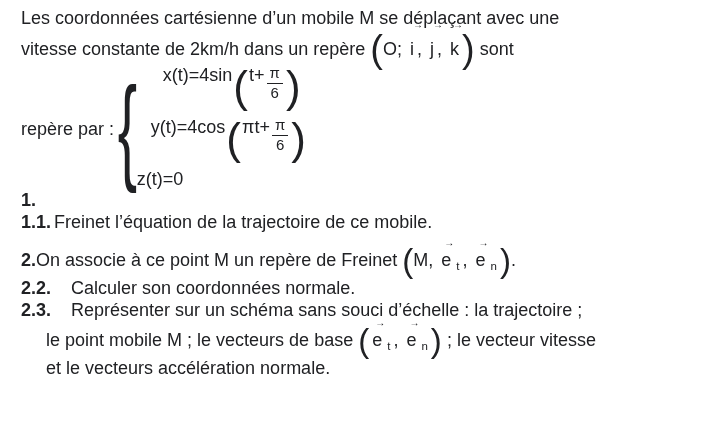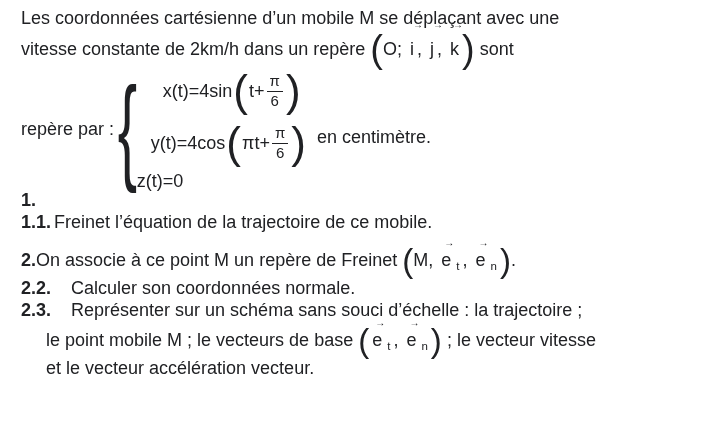--- a/index.html
+++ b/index.html
@@ -14,21 +14,21 @@
   .bp2{font-size:33px;line-height:0;font-weight:400;vertical-align:-6px;}
   .vec{position:relative;display:inline-block;margin:0 3px;}
   .vec .arr{position:absolute;top:-11px;left:3px;font-size:10px;line-height:1;}
   .sub{font-size:11.5px;vertical-align:-4px;margin:0 3px 0 2px;}
   
   .system{display:flex;align-items:center;height:128px;margin-top:-4px;margin-bottom:-4px;}
   .syslabel{align-self:center;white-space:nowrap;}
   .brace{font-size:116px;line-height:128px;height:128px;display:inline-block;
          transform:scaleX(.5);transform-origin:center;margin:0 -10px 0 -6px;}
   .eqs{display:flex;flex-direction:column;}
-  .eq{display:flex;align-items:center;white-space:nowrap;}
+  .eq{display:flex;white-space:nowrap;}
   .eqx{height:52px;padding-left:26px;}
   .eqy{height:52px;padding-left:14px;}
   .eqz{height:24px;}
   .mp{font-size:44px;line-height:1;margin:0 1px;}
   .frac{display:inline-flex;flex-direction:column;align-items:center;
         font-size:15px;line-height:1.1;margin:0 2px;}
   .fn{border-bottom:1.6px solid #202124;padding:0 3px 1px;}
   .fd{padding-top:1px;}
   .unit{margin-left:10px;margin-top:16px;white-space:nowrap;}
   
@@ -76,21 +76,20 @@
           <span class="mp">(</span>
           <span>πt+</span>
           <span class="frac">
             <span class="fn">π</span>
             <span class="fd">6</span>
           </span>
           <span class="mp">)</span>
         </div>
       <div class="eq eqz">z(t)=0</div>
     </div>
-    <span class="unit">en centimètre.</span>
   </div>
 
   <p class="q"><span class="num">1.</span></p>
 
   <p class="q"><span class="num">1.1.</span><span class="qt tight">Freinet l’équation de la trajectoire de ce mobile.</span></p>
 
 
   <p class="q q2row"><span class="num">2.</span><span>On associe à ce point M un repère de Freinet</span>
     <span class="bp2">(</span><span>M,</span>
     <span class="vec"><span class="arr">→</span><span>e</span></span><span class="sub">t</span><span>,</span>
@@ -99,15 +98,15 @@
 
   <p class="q"><span class="num">2.2.</span><span class="qt wide">Calculer son coordonnées normale.</span></p>
 
   <p class="q"><span class="num">2.3.</span><span class="qt wide">Représenter sur un schéma sans souci d’échelle : la trajectoire ;</span></p>
 
   <p class="q cont contb"><span>le point mobile M ; le vecteurs de base</span>
     <span class="bp2">(</span><span class="vec"><span class="arr">→</span><span>e</span></span><span class="sub">t</span><span>,</span>
     <span class="vec"><span class="arr">→</span><span>e</span></span><span class="sub">n</span><span class="bp2">)</span>
     <span>; le vecteur vitesse</span></p>
 
-  <p class="q cont">et le vecteur accélération vecteur.</p>
+  <p class="q cont">et le vecteurs accélération normale.</p>
 
 </div>
 
 </body></html>

